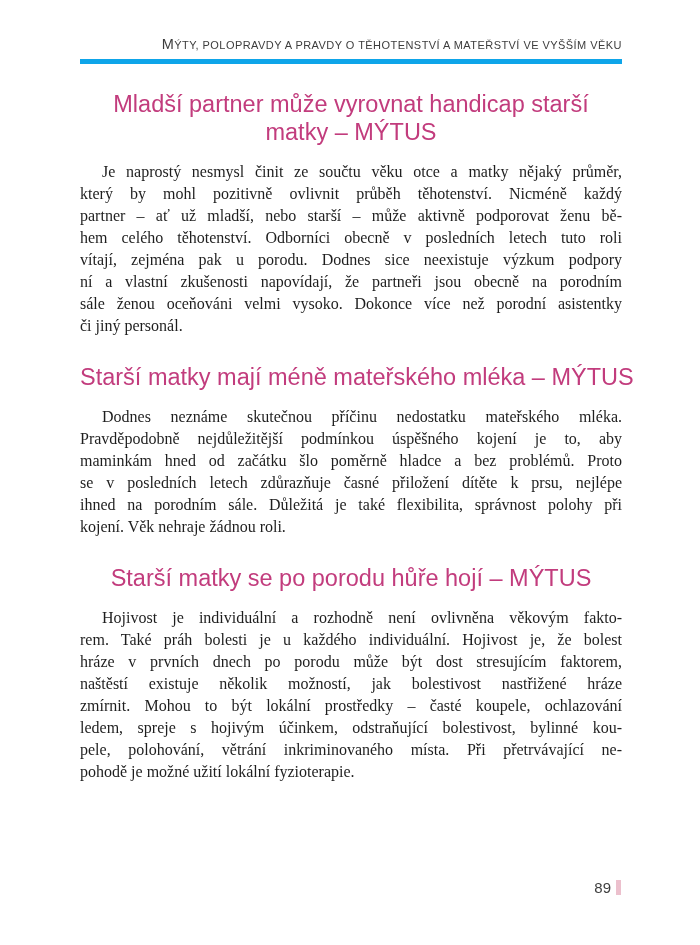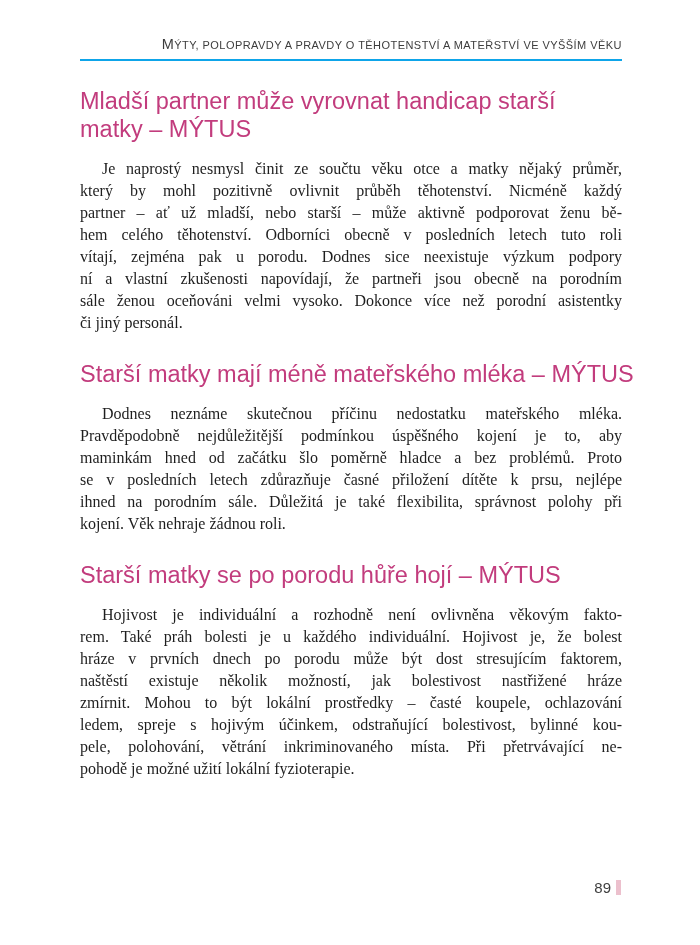--- a/index.html
+++ b/index.html
@@ -16,32 +16,33 @@
     left:80px; top:36px;
     width:542px;
   }
   .running-header{
     font-family:"Liberation Sans", sans-serif;
     font-size:11px;
     letter-spacing:0.45px;
     color:#3d3d3d;
     text-align:right;
     padding-bottom:7px;
-    border-bottom:2px solid #0ea5e9;
+    border-bottom:5px solid #0ea5e9;
   }
   .running-header::first-letter{
     font-size:14.5px;
   }
   .sec-heading{
     font-family:"Liberation Sans", sans-serif;
     font-weight:400;
     color:#c23c7d;
     font-size:23.5px;
     line-height:28px;
     margin:26px 0 0 0;
+    text-align:center;
   }
   .sec-heading > div{
     white-space:nowrap;
   }
   .para{
     margin:15px 0 0 0;
     font-size:16px;
     line-height:22px;
   }
   .para > div{

